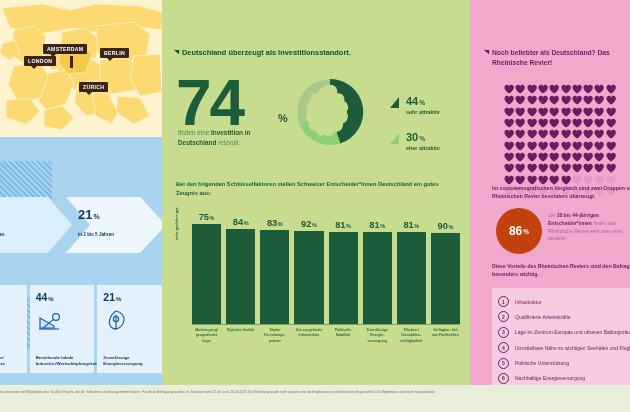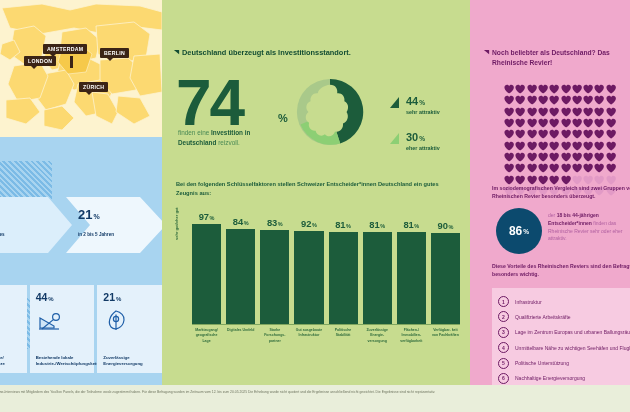--- a/index.html
+++ b/index.html
@@ -104,21 +104,21 @@
   .pk-head .arrow{position:absolute;left:-9px;top:1px;width:7px;height:7px;}
   .pk-head .t{font-size:6.7px;font-weight:bold;color:#6d1a63;line-height:1.5;}
 
   #hearts{position:absolute;left:34px;top:84px;width:112px;display:grid;
      grid-template-columns:repeat(10,1fr);gap:1px;}
   .hrt{width:100%;aspect-ratio:1/1;}
 
   #pk-sub{position:absolute;left:22px;top:184px;width:150px;font-size:5.2px;font-weight:bold;color:#6d1a63;line-height:1.55;}
 
   #circle86{position:absolute;left:26px;top:208px;width:46px;height:46px;border-radius:50%;
-     background:#0c4a6e;color:#ffffff;display:flex;align-items:center;justify-content:center;
+     background:#c2410c;color:#ffffff;display:flex;align-items:center;justify-content:center;
      font-size:12px;font-weight:bold;}
   #circle86 .pct{font-size:6.5px;margin-left:1px;}
   #circle-cap{position:absolute;left:78px;top:212px;width:84px;font-size:5px;color:#b05fa0;line-height:1.55;}
   #circle-cap b{color:#6d1a63;}
 
   #pk-sub2{position:absolute;left:22px;top:262px;width:150px;font-size:5.2px;font-weight:bold;color:#6d1a63;line-height:1.55;}
 
   #pk-list{position:absolute;left:22px;top:288px;width:152px;background:#f7cbe1;padding:8px 6px;}
   .pli{display:flex;align-items:center;margin:0 0 4.4px 0;}
   .pli:last-child{margin-bottom:0;}
@@ -247,21 +247,21 @@
       <div class="num"><span>30</span><span class="pct">%</span></div>
       <div class="cap">eher attraktiv</div>
     </div>
 
     <div id="chart-head">Bei den folgenden Schlüsselfaktoren stellen Schweizer Entscheider*innen Deutschland ein gutes Zeugnis aus:</div>
 
     <div id="chart">
       <div id="yaxis-label">sehr gut/eher gut</div>
       <div id="bars">
           <div class="bcol">
-            <div class="bval"><span>97</span><span class="pct">%</span></div>
+            <div class="bval"><span>75</span><span class="pct">%</span></div>
             <div class="bar" style="background: rgb(28, 92, 59); height: 100px;"></div>
           </div>
           <div class="bcol">
             <div class="bval"><span>84</span><span class="pct">%</span></div>
             <div class="bar" style="background: rgb(28, 92, 59); height: 95.4545px;"></div>
           </div>
           <div class="bcol">
             <div class="bval"><span>83</span><span class="pct">%</span></div>
             <div class="bar" style="background: rgb(28, 92, 59); height: 94.3182px;"></div>
           </div>

